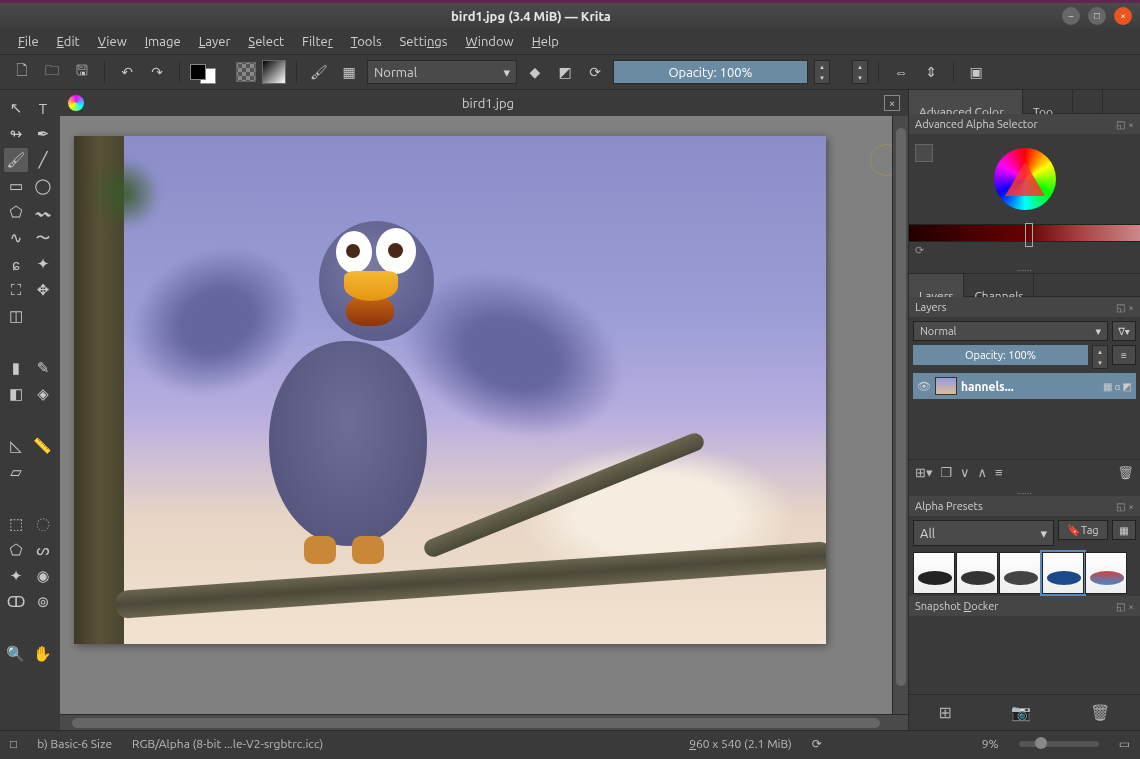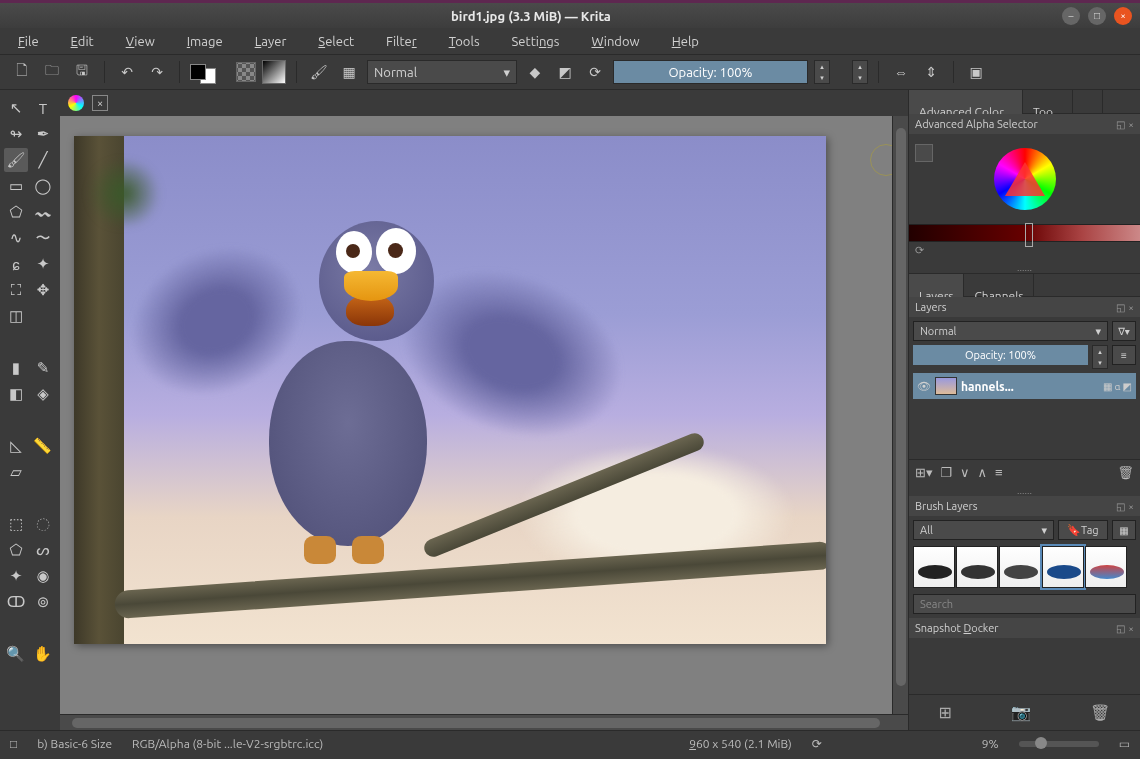--- a/index.html
+++ b/index.html
@@ -2,21 +2,21 @@
 <html><head>
 <meta charset="utf-8">
 <style>
 * { margin: 0; padding: 0; box-sizing: border-box; font-family: "Ubuntu", "Segoe UI", sans-serif; }
 body { width: 1140px; height: 759px; background: #3a3a3a; color: #d0d0d0; font-size: 13px; overflow: hidden; }
 .titlebar { height: 28px; background: linear-gradient(#4a4a4a, #3d3d3d); display: flex; align-items: center; padding: 0 8px; border-top: 3px solid #5e2750; }
 .titlebar-title { flex: 1; text-align: center; font-weight: bold; color: #e8e8e8; }
 .win-btn { width: 18px; height: 18px; border-radius: 50%; margin-left: 8px; display: flex; align-items: center; justify-content: center; font-size: 10px; cursor: pointer; }
 .win-close { background: #e95420; color: #fff; }
 .win-other { background: #666; color: #ddd; }
-.menubar { height: 26px; background: #3a3a3a; display: flex; align-items: center; padding: 0 10px; gap: 16px; }
+.menubar { height: 26px; background: #3a3a3a; display: flex; align-items: center; padding: 0 10px; gap: 2px; }
 .menu-item { padding: 3px 8px; cursor: pointer; color: #d0d0d0; }
 .menu-item u { text-decoration: underline; }
 .toolbar { height: 36px; background: #3a3a3a; border-top: 1px solid #2a2a2a; border-bottom: 1px solid #2a2a2a; display: flex; align-items: center; padding: 0 10px; gap: 6px; }
 .tb-btn { width: 24px; height: 24px; display: flex; align-items: center; justify-content: center; color: #c8c8c8; cursor: pointer; font-size: 14px; border-radius: 2px; }
 .tb-sep { width: 1px; height: 22px; background: #2a2a2a; margin: 0 4px; }
 .color-swatches { display: flex; align-items: center; position: relative; width: 40px; height: 24px; }
 .swatch-fg { width: 16px; height: 16px; background: #000; border: 1px solid #888; position: relative; z-index: 2; }
 .swatch-bg { width: 16px; height: 16px; background: #fff; border: 1px solid #888; position: absolute; left: 10px; top: 8px; }
 .swatch-pattern { width: 20px; height: 20px; background: repeating-conic-gradient(#888 0 25%, #555 0 50%) 50%/8px 8px; border: 1px solid #666; }
 .gradient-sw { width: 24px; height: 24px; background: linear-gradient(135deg,#000,#fff); border: 1px solid #666; }
@@ -82,40 +82,40 @@
 .layer-eye { width: 14px; font-size: 11px; }
 .layer-thumb { width: 22px; height: 18px; background: linear-gradient(#99d,#db9); border: 1px solid #333; }
 .layer-name { flex: 1; font-weight: bold; font-size: 12px; color: #fff; }
 .layer-icons { display: flex; gap: 2px; font-size: 10px; color: #ccc; }
 .layer-list-fill { height: 60px; }
 .layer-bottom { height: 26px; border-top: 1px solid #2a2a2a; display: flex; align-items: center; padding: 0 6px; gap: 8px; font-size: 13px; color: #bbb; }
 .layer-bottom span { cursor: pointer; }
 .layer-bottom .spacer { flex: 1; }
 .brush-section { border-top: 1px solid #2a2a2a; }
 .brush-filter-row { padding: 4px; display: flex; gap: 4px; }
-.brush-filter { flex: 1; height: 20px; background: #4a4a4a; border: 1px solid #222; padding: 0 6px; display: flex; align-items: center; justify-content: space-between; font-size: 11px; cursor: pointer; }
+.brush-filter { flex: 1; height: 26px; background: #4a4a4a; border: 1px solid #222; padding: 0 6px; display: flex; align-items: center; justify-content: space-between; font-size: 13px; cursor: pointer; }
 .brush-tag { width: 50px; height: 20px; background: #4a4a4a; border: 1px solid #222; font-size: 11px; display: flex; align-items: center; justify-content: center; cursor: pointer; }
 .brush-grid { display: flex; gap: 1px; padding: 2px 4px; }
 .brush-preset { width: 42px; height: 42px; background: linear-gradient(#fff,#eee); border: 1px solid #222; cursor: pointer; position: relative; overflow: hidden; }
 .brush-preset.sel { outline: 2px solid #5a8ab8; }
 .brush-stroke { position: absolute; left: 4px; top: 18px; width: 34px; height: 14px; border-radius: 50%; }
 .brush-search { margin: 4px; height: 20px; background: #4a4a4a; border: 1px solid #222; padding: 0 6px; font-size: 11px; color: #888; display: flex; align-items: center; }
 .snapshot-fill { flex: 1; }
 .right-bottom { height: 36px; border-top: 1px solid #2a2a2a; display: flex; align-items: center; justify-content: space-around; font-size: 16px; color: #aaa; }
 .right-bottom span { cursor: pointer; }
 .statusbar { height: 26px; background: #3a3a3a; border-top: 1px solid #2a2a2a; display: flex; align-items: center; padding: 0 10px; gap: 20px; font-size: 12px; color: #bbb; }
 .statusbar .spacer { flex: 1; }
 .zoom-slider { width: 80px; height: 6px; background: #555; border-radius: 3px; position: relative; }
 .zoom-slider::after { content: ""; position: absolute; left: 20%; top: -4px; width: 12px; height: 12px; background: #888; border-radius: 50%; }
 </style>
 </head>
 <body>
 
 <div class="titlebar">
-  <div class="titlebar-title">bird1.jpg (3.3 MiB) — Krita</div>
+  <div class="titlebar-title">bird1.jpg (3.4 MiB) — Krita</div>
   <div class="win-btn win-other">–</div>
   <div class="win-btn win-other">□</div>
   <div class="win-btn win-close">×</div>
 </div>
 
 <div class="menubar">
   <div class="menu-item"><u>F</u>ile</div>
   <div class="menu-item"><u>E</u>dit</div>
   <div class="menu-item"><u>V</u>iew</div>
   <div class="menu-item"><u>I</u>mage</div>
@@ -212,20 +212,21 @@
     <div class="tool">ↀ</div>
     <div class="tool">⊚</div>
     <div class="tool-gap"></div>
     <div class="tool">🔍</div>
     <div class="tool">✋</div>
   </div>
 
   <div class="canvas-area">
     <div class="doc-tab">
       <div class="doc-tab-logo"></div>
+      <div class="doc-tab-name">bird1.jpg</div>
       <div class="doc-tab-close">×</div>
     </div>
     <div class="canvas-scroll">
       <div class="canvas-image">
         <div class="cloud"></div>
         <div class="tree-trunk"></div>
         <div class="leaves"></div>
         <div class="branch2"></div>
         <div class="branch1"></div>
         <div class="wing-l"></div>
@@ -312,21 +313,21 @@
       <span>❐</span>
       <span>∨</span>
       <span>∧</span>
       <span>≡</span>
       <span class="spacer"></span>
       <span>🗑</span>
     </div>
     <div style="text-align:center;font-size:10px;color:#888">......</div>
 
     <div class="panel-header">
-      <span>Brush Layers</span>
+      <span>Alpha Presets</span>
       <span class="dock-icons">
           <span>◱</span>
           <span>×</span>
         </span>
     </div>
     <div class="brush-filter-row">
       <div class="brush-filter">
         <span>All</span>
           <span>▾</span>
       </div>
@@ -342,23 +343,20 @@
         </div>
       <div class="brush-preset">
           <div class="brush-stroke" style="background:#444"></div>
         </div>
       <div class="brush-preset sel">
           <div class="brush-stroke" style="background:#1a4a8a"></div>
         </div>
       <div class="brush-preset">
           <div class="brush-stroke" style="background:linear-gradient(#c44,#48c)"></div>
         </div>
-    </div>
-    <div class="brush-search">
-      <span>Search</span>
     </div>
 
     <div class="panel-header">
       <span>Snapshot <u>D</u>ocker</span>
       <span class="dock-icons">
           <span>◱</span>
           <span>×</span>
         </span>
     </div>
     <div class="snapshot-fill"></div>

